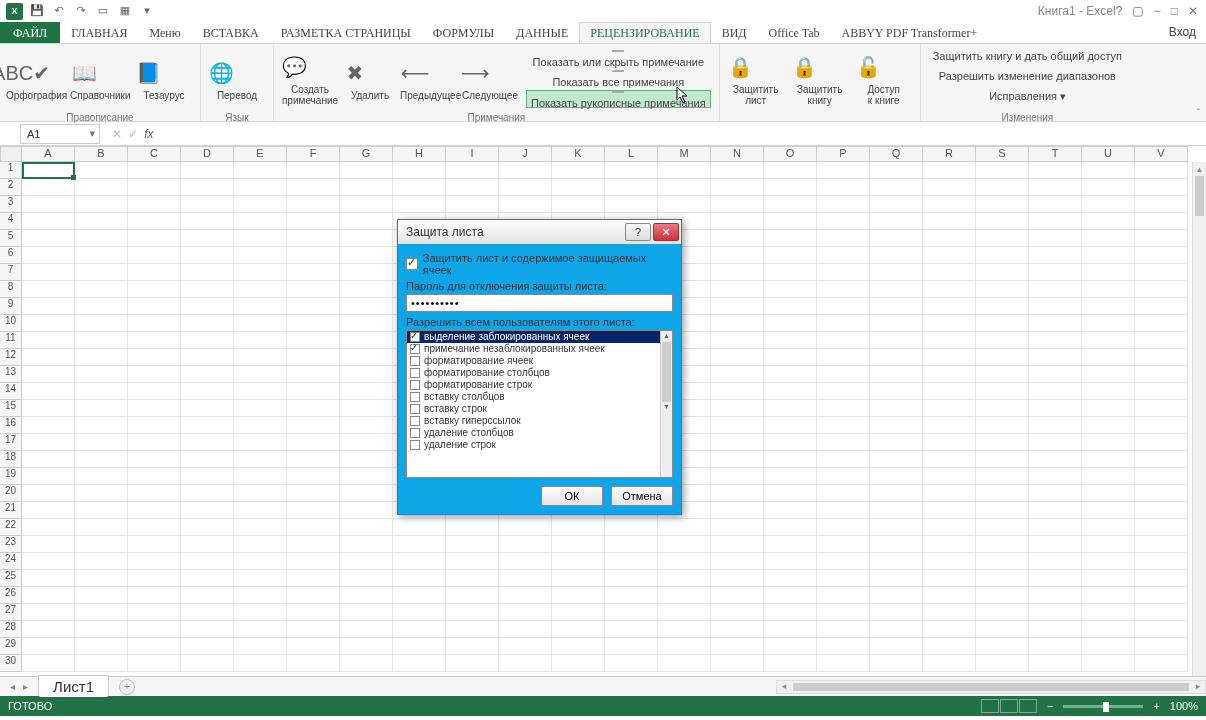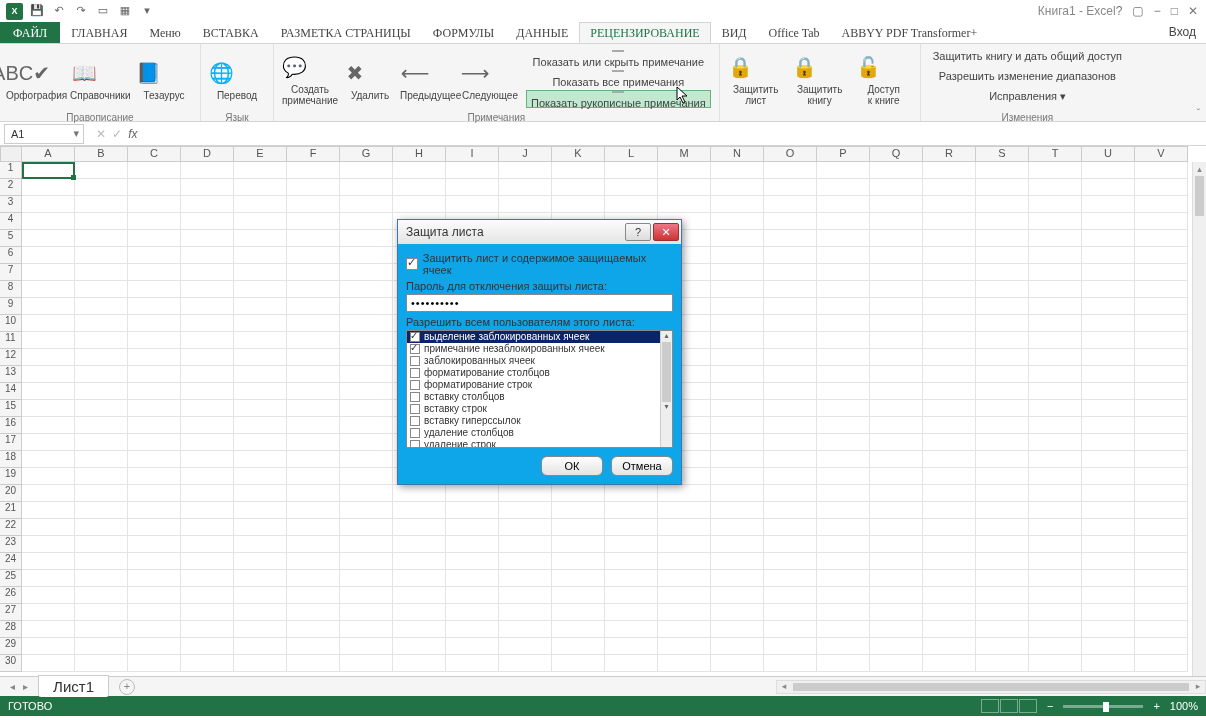--- a/index.html
+++ b/index.html
@@ -30,21 +30,21 @@
 .rb-large .lbl { font-size: 10px; text-align: center; line-height: 11px; color: #444; }
 .rb-check-list { display: flex; flex-direction: column; gap: 2px; padding: 2px; }
 .rb-check-item { display: flex; align-items: center; gap: 4px; font-size: 11px; color: #444; height: 18px; padding: 0 4px; flex-direction: column; }
 .rb-check-item.active { background: #c3e8d0; border: 1px solid #62b37d; }
 .rb-check-item .cb { width: 12px; height: 12px; border: 1px solid #aaa; background: #fff; }
 .rb-check-item.active .cb { background: #d5f0dd; }
 .ribbon-collapse { position: absolute; right: 6px; bottom: 2px; color: #777; font-size: 10px; cursor: pointer; }
 
 
 .fbar { height: 24px; display: flex; align-items: center; border-bottom: 1px solid #d4d4d4; background: #fff; }
-.namebox { width: 80px; height: 20px; border: 1px solid #ccc; margin-left: 4px; padding-left: 6px; display: flex; align-items: center; font-size: 11px; }
+.namebox { width: 80px; height: 20px; border: 1px solid #ccc; margin-left: 20px; padding-left: 6px; display: flex; align-items: center; font-size: 11px; }
 .namebox .dd { margin-left: auto; padding: 0 4px; color: #777; }
 .fx-btns { display: flex; gap: 6px; padding: 0 12px; color: #bbb; font-size: 12px; }
 .fx-symbol { font-style: italic; color: #666; font-size: 12px; }
 .formula-input { flex: 1; height: 20px; border: none; }
 
 
 .grid { position: relative; background: #fff; height: 530px; overflow: hidden; }
 .col-headers { display: flex; height: 16px; }
 .corner { width: 22px; border: 1px solid #ccc; background: #f0f0f0; }
 .ch { width: 53px; border-right: 1px solid #ccc; border-bottom: 1px solid #ccc; border-top: 1px solid #ccc; text-align: center; font-size: 11px; color: #555; background: #f5f5f5; }
@@ -80,31 +80,31 @@
 .dlg-title { height: 24px; background: linear-gradient(#fcfcfc, #e4e4e4); display: flex; align-items: center; padding-left: 8px; font-size: 12px; color: #333; }
 .dlg-title .btns { margin-left: auto; display: flex; }
 .dlg-title .tbtn { width: 26px; height: 18px; border: 1px solid #888; background: linear-gradient(#f8f8f8,#dcdcdc); margin-right: 2px; text-align: center; font-size: 11px; line-height: 16px; border-radius: 2px; }
 .dlg-title .tbtn.close { background: linear-gradient(#e78, #c33); color: #fff; border-color: #933; }
 .dlg-body { padding: 8px; font-size: 11px; }
 .dlg-check { display: flex; align-items: center; gap: 5px; margin-bottom: 4px; }
 .dlg-check .box { width: 12px; height: 12px; border: 1px solid #888; background: #fff; position: relative; }
 .dlg-check .box.checked::after { content: "✓"; position: absolute; top: -3px; left: 0; font-size: 11px; color: #333; }
 .dlg-label { margin: 4px 0 2px; }
 .dlg-input { width: 100%; height: 18px; border: 1px solid #888; background: #fff; padding: 0 4px; font-size: 11px; letter-spacing: 1px; }
-.dlg-list { border: 1px solid #888; background: #fff; height: 118px; overflow: hidden; margin-top: 0; position: relative; }
+.dlg-list { border: 1px solid #888; background: #fff; height: 148px; overflow: hidden; margin-top: 0; position: relative; }
 .dlg-list-inner { position: absolute; inset: 0 12px 0 0; overflow: hidden; }
 .dlg-scroll { position: absolute; right: 0; top: 0; bottom: 0; width: 12px; background: #eee; border-left: 1px solid #ccc; }
 .dlg-scroll .sa { height: 11px; text-align: center; font-size: 8px; color: #666; }
 .dlg-scroll .sth { height: 60px; background: #ccc; margin: 0 1px; }
 .dlg-li { display: flex; align-items: center; gap: 4px; padding: 0 3px; height: 12px; font-size: 10px; line-height: 12px; }
 .dlg-li.sel { background: #0a246a; color: #fff; }
 .dlg-li .box { width: 10px; height: 10px; border: 1px solid #888; background: #fff; position: relative; flex-shrink: 0; }
 .dlg-li .box.checked::after { content: "✓"; position: absolute; top: -3px; left: -1px; font-size: 10px; color: #333; }
 .dlg-buttons { display: flex; justify-content: flex-end; gap: 8px; padding-top: 8px; }
-.dlg-btn { width: 62px; height: 20px; border: 1px solid #888; background: linear-gradient(#fdfdfd,#e4e4e4); font-size: 11px; border-radius: 6px; cursor: pointer; }
+.dlg-btn { width: 62px; height: 20px; border: 1px solid #888; background: linear-gradient(#fdfdfd,#e4e4e4); font-size: 11px; border-radius: 0; cursor: pointer; }
 
 
 .cursor-overlay { position: absolute; left: 676px; top: 86px; pointer-events: none; font-size: 15px; color: #000; }
 </style>
 </head>
 <body>
 
 <div class="titlebar">
   <div class="left">
     <span class="excel-icon">X</span>
@@ -1082,21 +1082,21 @@
           <div class="dlg-li sel">
             <div class="box checked"></div>
             <span>выделение заблокированных ячеек</span>
           </div>
           <div class="dlg-li">
             <div class="box checked"></div>
             <span>примечание незаблокированных ячеек</span>
           </div>
           <div class="dlg-li">
             <div class="box"></div>
-            <span>заблокированных ячеек</span>
+            <span>форматирование ячеек</span>
           </div>
           <div class="dlg-li">
             <div class="box"></div>
             <span>форматирование столбцов</span>
           </div>
           <div class="dlg-li">
             <div class="box"></div>
             <span>форматирование строк</span>
           </div>
           <div class="dlg-li">

